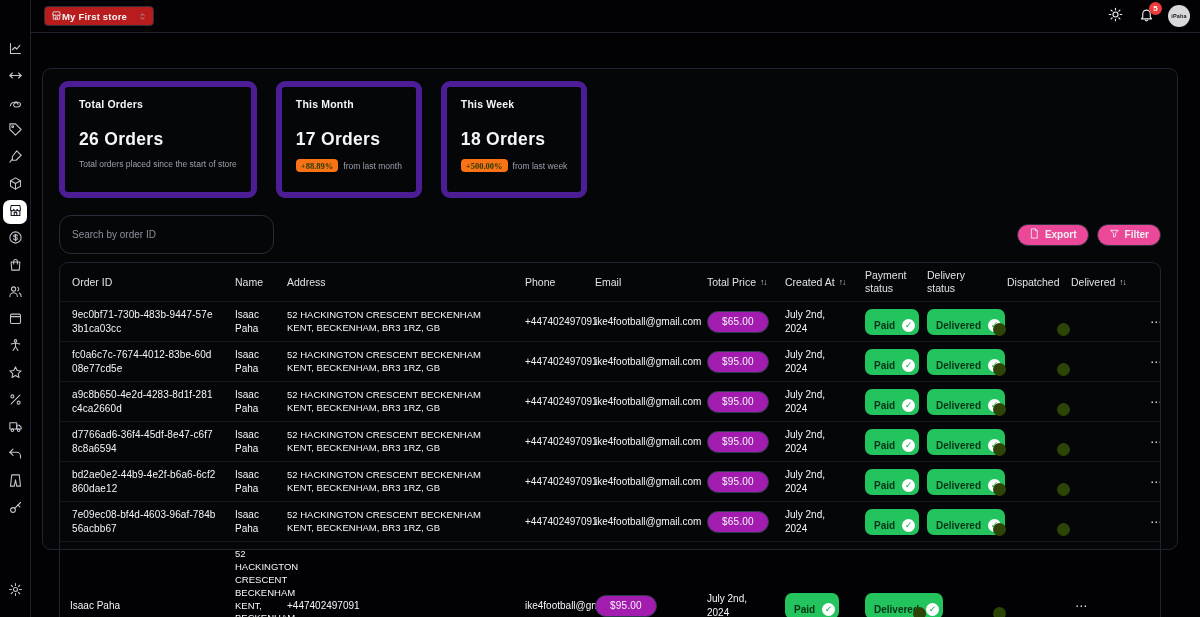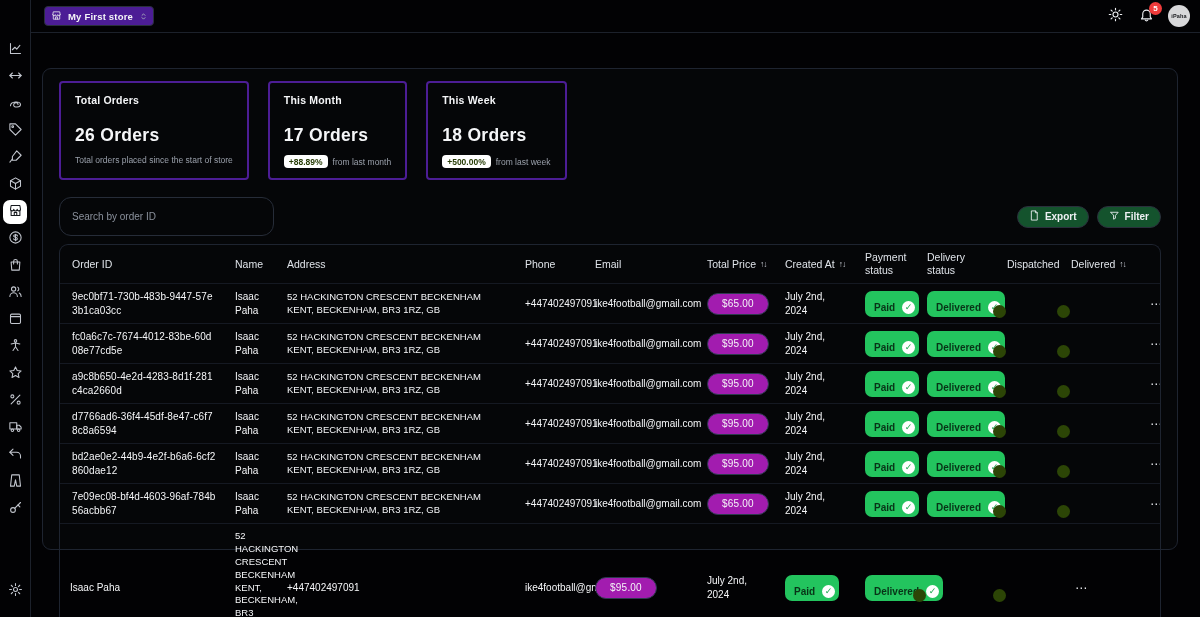--- a/index.html
+++ b/index.html
@@ -14,22 +14,22 @@
     margin-bottom:3px; color:#c2c6cе; color:#c2c6ce; border-radius:7px; cursor:pointer; }
   .side-icon svg { width:15px; height:15px; }
   .side-icon.active { background:#ffffff; color:#15181d; }
   .side-spacer { flex:1; }
   .side-icon.settings { margin-bottom:14px; }
 
   
   .main { flex:1; display:flex; flex-direction:column; min-width:0; }
   .topbar { height:33px; border-bottom:1px solid #1c212b; display:flex; align-items:center;
     padding:0 10px 0 13px; flex-shrink:0; }
-  .store-select { display:flex; align-items:center; gap:6px; width:110px; height:20px;
-    border:1px solid #2a303c; border-radius:4px; background:#4c1d95; padding:0 6px; cursor:pointer; }
+  .store-select { display:flex; align-items:center; gap:0; width:110px; height:20px;
+    border:1px solid #2a303c; border-radius:4px; background:#b91c1c; padding:0 6px; cursor:pointer; }
   .store-select svg { width:11px; height:11px; color:#e8eaee; }
   .store-select .label { font-size:9.5px; font-weight:bold; letter-spacing:.2px; flex:1; white-space:nowrap; }
   .store-select .chev svg { width:9px; height:9px; color:#aab0ba; }
   .topbar-right { margin-left:auto; display:flex; align-items:center; gap:13px; }
   .icon-btn { width:18px; height:18px; color:#eef0f3; cursor:pointer; position:relative; display:flex;
     align-items:center; justify-content:center; }
   .icon-btn svg { width:15px; height:15px; }
   .badge-dot { position:absolute; top:-5px; right:-7px; min-width:13px; height:13px; border-radius:999px;
     background:#ef3b3b; color:#fff; font-size:8px; font-weight:bold; display:flex; align-items:center;
     justify-content:center; padding:0 3px; }
@@ -39,33 +39,33 @@
   
   .content { flex:1; overflow:hidden; padding:9px 22px 0 11px; }
   .card { border:1px solid #1e2430; border-radius:9px; background:#050608; }
   .page-header { padding:13px 24px 14px; }
   .page-title { font-size:20px; font-weight:bold; letter-spacing:.3px; }
   .page-sub { font-size:10.5px; color:#9aa0ab; margin-top:7px; }
 
   .main-card { margin-top:26px; padding:12px 16px 0; height:482px; }
 
   .stats { display:flex; gap:19px; }
-  .stat-card { border:2px solid #4c1d95; border-radius:4px; padding:11px 14px 10px; }
+  .stat-card { border:6px solid #4c1d95; border-radius:9px; padding:11px 14px 20px; }
   .stat-label { font-size:10.5px; font-weight:bold; letter-spacing:.2px; }
   .stat-value { font-size:17.5px; font-weight:bold; margin-top:19px; letter-spacing:.3px; }
   .stat-desc { font-size:8.5px; color:#9aa0ab; margin-top:9px; display:flex; align-items:center; gap:5px; }
-  .lime-badge { background:#ffffff; color:#273c06; border-radius:4px; padding:1.5px 5px; font-size:8.5px; font-weight:bold; }
+  .lime-badge { background:#f97316; color:#273c06; border-radius:4px; padding:1.5px 5px; font-size:8.5px; font-weight:bold;font-family:Liberation Serif, serif; }
 
   .toolbar { margin-top:17px; display:flex; align-items:center; }
   .search-input { width:215px; height:39px; background:transparent; border:1px solid #262c38; border-radius:12px;
     color:#e8eaee; font-size:10px; padding:0 12px; outline:none; font-family:inherit; }
   .search-input::placeholder { color:#8b919c; }
   .toolbar-right { margin-left:auto; display:flex; gap:8px; }
   .tool-btn { height:22px; display:flex; align-items:center; gap:5px; border:1px solid #2a303c; border-radius:11px;
-    background:#14532d; color:#eef0f3; font-size:10px; font-weight:bold; padding:0 11px; cursor:pointer; font-family:inherit; }
+    background:#ec4899; color:#eef0f3; font-size:10px; font-weight:bold; padding:0 11px; cursor:pointer; font-family:inherit; }
   .tool-btn svg { width:11px; height:11px; }
 
   
   .table { margin-top:8px; border:1px solid #1e2430; border-radius:9px 9px 0 0; border-bottom:none; overflow:hidden; }
   .trow { display:grid; grid-template-columns:165px 52px 238px 70px 112px 78px 80px 62px 80px 64px 75px 26px; align-items:center; }
   .thead { min-height:30px; }
   .thead .cell { font-size:10.5px; color:#dfe3e9; font-weight:normal; padding:6px 8px 6px 10px; display:flex;
     align-items:center; gap:4px; line-height:1.25; }
   .sort-arrows { font-size:8.5px; color:#c6cad2; letter-spacing:-1px; cursor:pointer; }
   .tbody .trow { border-top:1px solid #151922; min-height:40px; }

